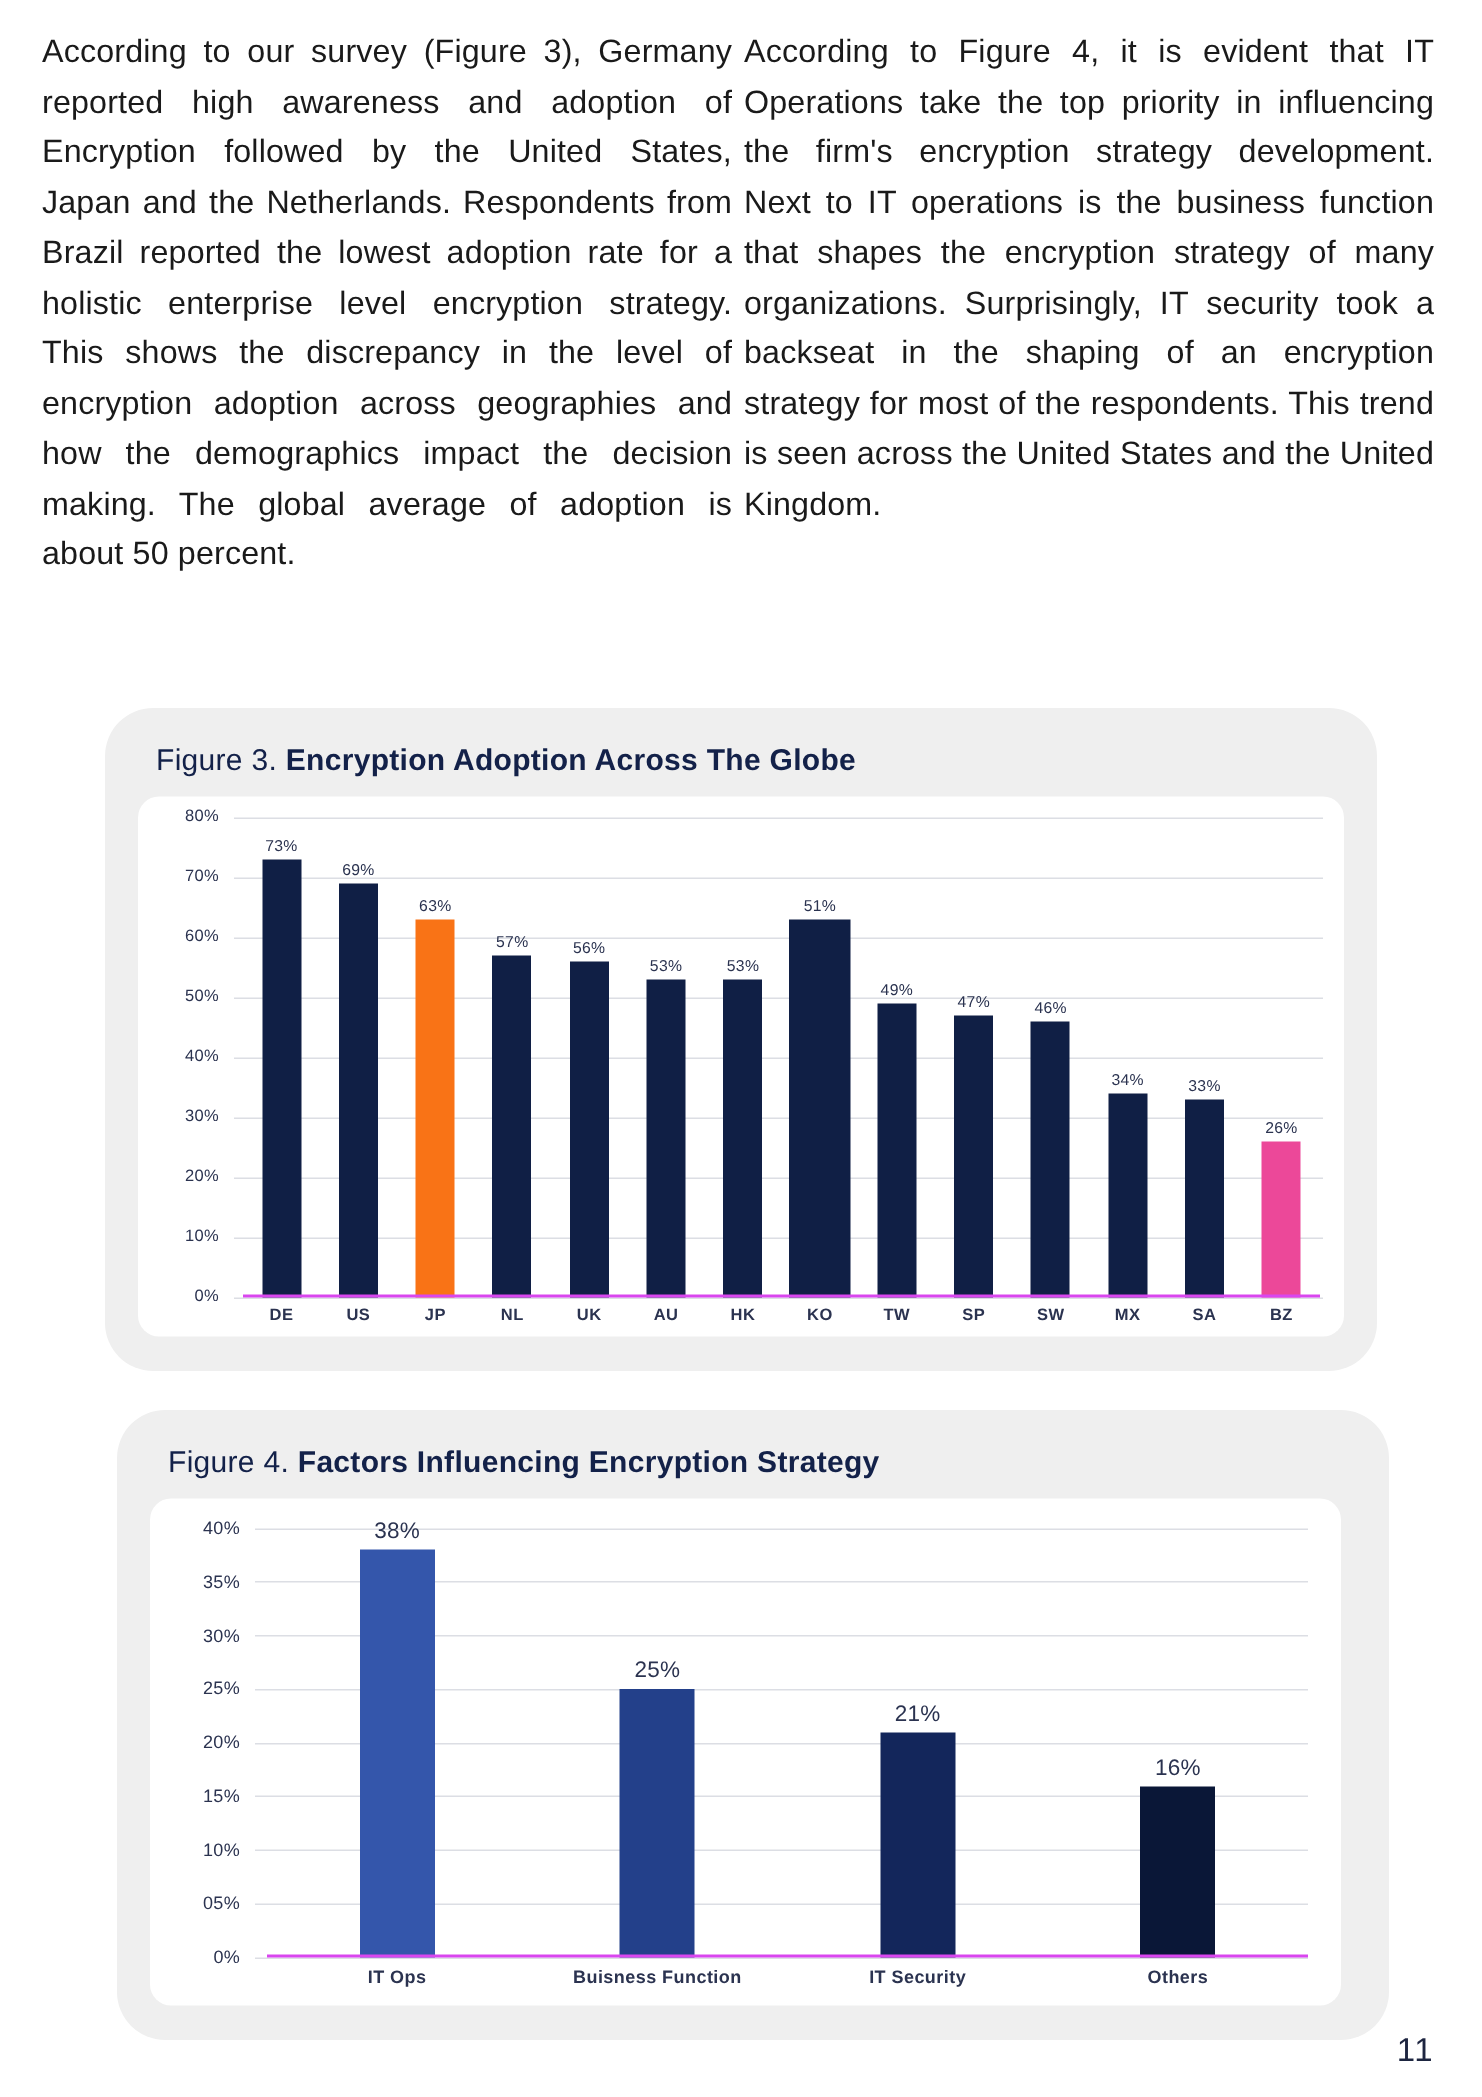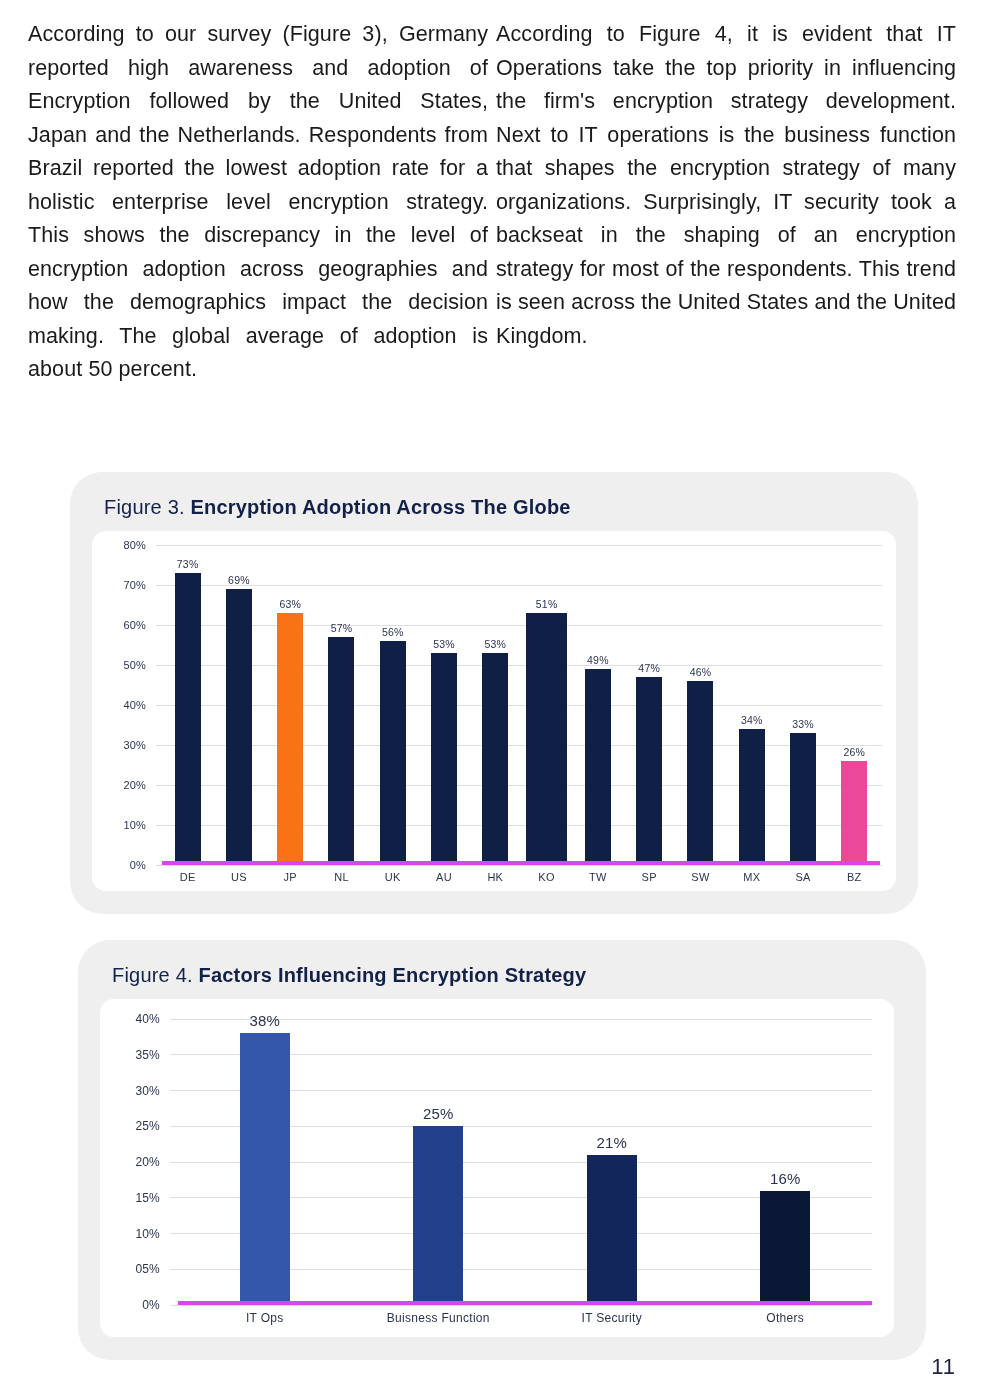--- a/index.html
+++ b/index.html
@@ -144,21 +144,22 @@
     white-space: nowrap;
     letter-spacing: .2px;
   }
   .x-axis {
     position: absolute;
     left: 70px;
     right: 16px;
     bottom: 0;
     height: 26px;
     display: flex;
-    border-top: 4px solid #d946ef;
+    border-top: 2px solid #d946ef;
+    font-weight: bold;
   }
   .x-slot {
     flex: 1 1 0;
     text-align: center;
     font-size: 11px;
     color: #2b3350;
     padding-top: 6px;
     letter-spacing: .3px;
   }
 

